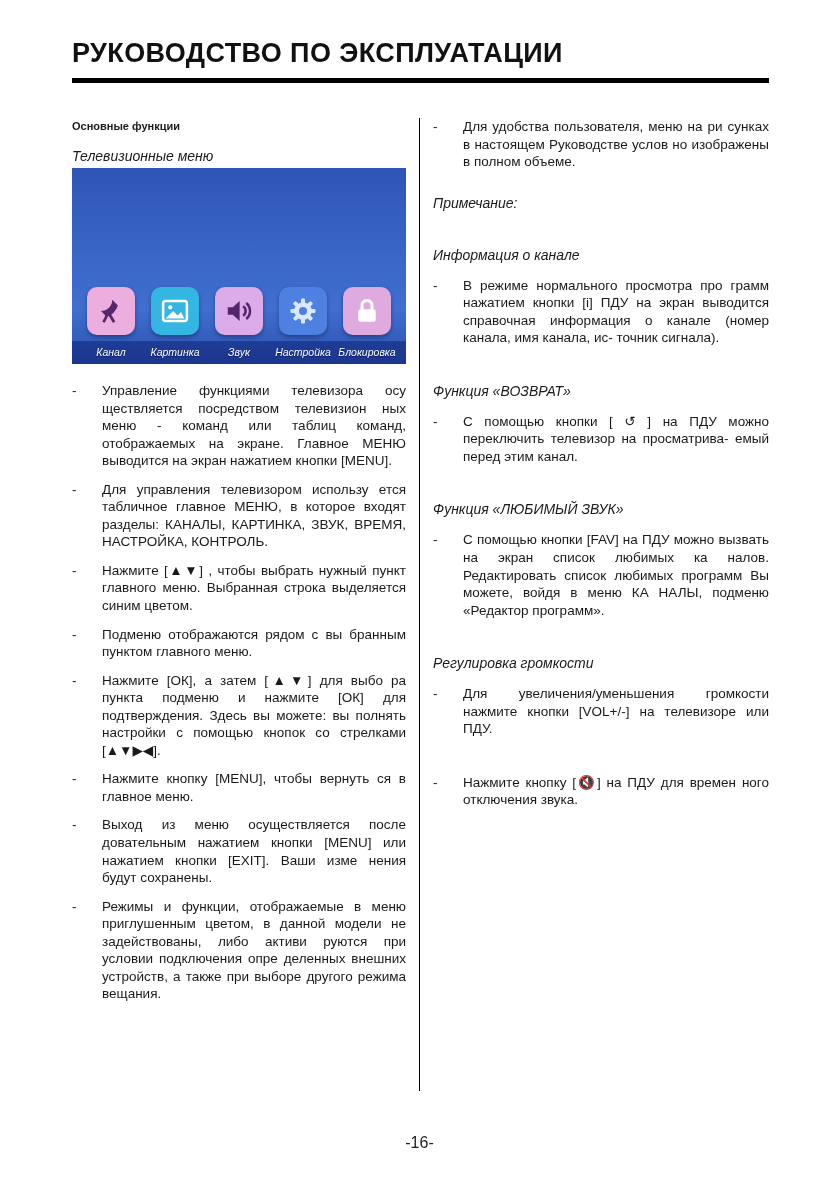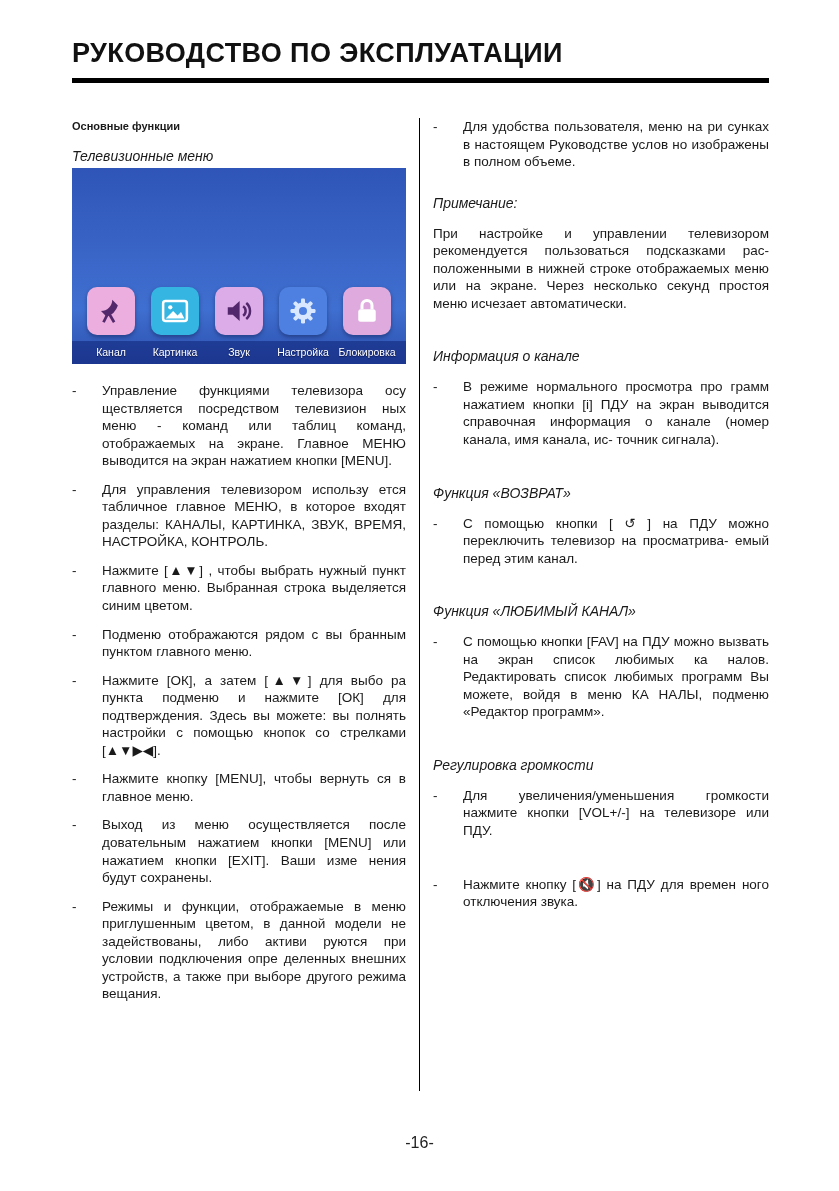--- a/index.html
+++ b/index.html
@@ -62,20 +62,21 @@
   .labels-row{
     display:flex;justify-content:space-between;
     background:rgba(14,34,118,.55);
     padding:6px 9px 7px;
   }
   .menu-label{
     width:60px;flex:none;text-align:center;
     color:#ffffff;font-size:10.5px;line-height:1;
     text-shadow:0 1px 1px rgba(0,0,40,.6);
     white-space:nowrap;
+    font-style:italic;
   }
   
   .page-number{
     position:absolute;left:0;right:0;bottom:39px;
     text-align:center;font-size:16px;color:#222;
   }
 </style>
 </head>
 <body>
 
@@ -210,21 +211,20 @@
 
       <ul class="bullets">
         <li>
           <span class="dash">-</span>
           <span class="btext">Для удобства пользователя, меню на ри сунках в настоящем Руководстве услов но изображены в полном объеме.</span>
         </li>
       </ul>
 
       <div class="r-section first">
         <div class="r-heading">Примечание:</div>
-        <div class="body-text note-body">При настройке и управлении телевизором рекомендуется пользоваться подсказками рас- положенными в нижней строке отображаемых меню или на экране.  Через несколько секунд простоя меню исчезает автоматически.</div>
       </div>
 
       <div class="r-section">
         <div class="r-heading">Информация о канале</div>
         <ul class="bullets">
           <li>
             <span class="dash">-</span>
             <span class="btext">В режиме нормального просмотра про грамм нажатием кнопки [i] ПДУ на экран выводится справочная информация о канале (номер канала, имя канала, ис- точник сигнала).</span>
           </li>
         </ul>
@@ -234,21 +234,21 @@
         <div class="r-heading">Функция «ВОЗВРАТ»</div>
         <ul class="bullets">
           <li>
             <span class="dash">-</span>
             <span class="btext">С помощью кнопки [ ↺ ] на ПДУ можно переключить телевизор на просматрива- емый перед этим канал.</span>
           </li>
         </ul>
       </div>
 
       <div class="r-section">
-        <div class="r-heading">Функция «ЛЮБИМЫЙ КАНАЛ»</div>
+        <div class="r-heading">Функция «ЛЮБИМЫЙ ЗВУК»</div>
         <ul class="bullets">
           <li>
             <span class="dash">-</span>
             <span class="btext">С помощью кнопки [FAV] на ПДУ можно вызвать на экран список любимых ка налов. Редактировать список любимых программ Вы можете, войдя в меню КА НАЛЫ, подменю «Редактор программ».</span>
           </li>
         </ul>
       </div>
 
       <div class="r-section">
         <div class="r-heading">Регулировка громкости</div>

